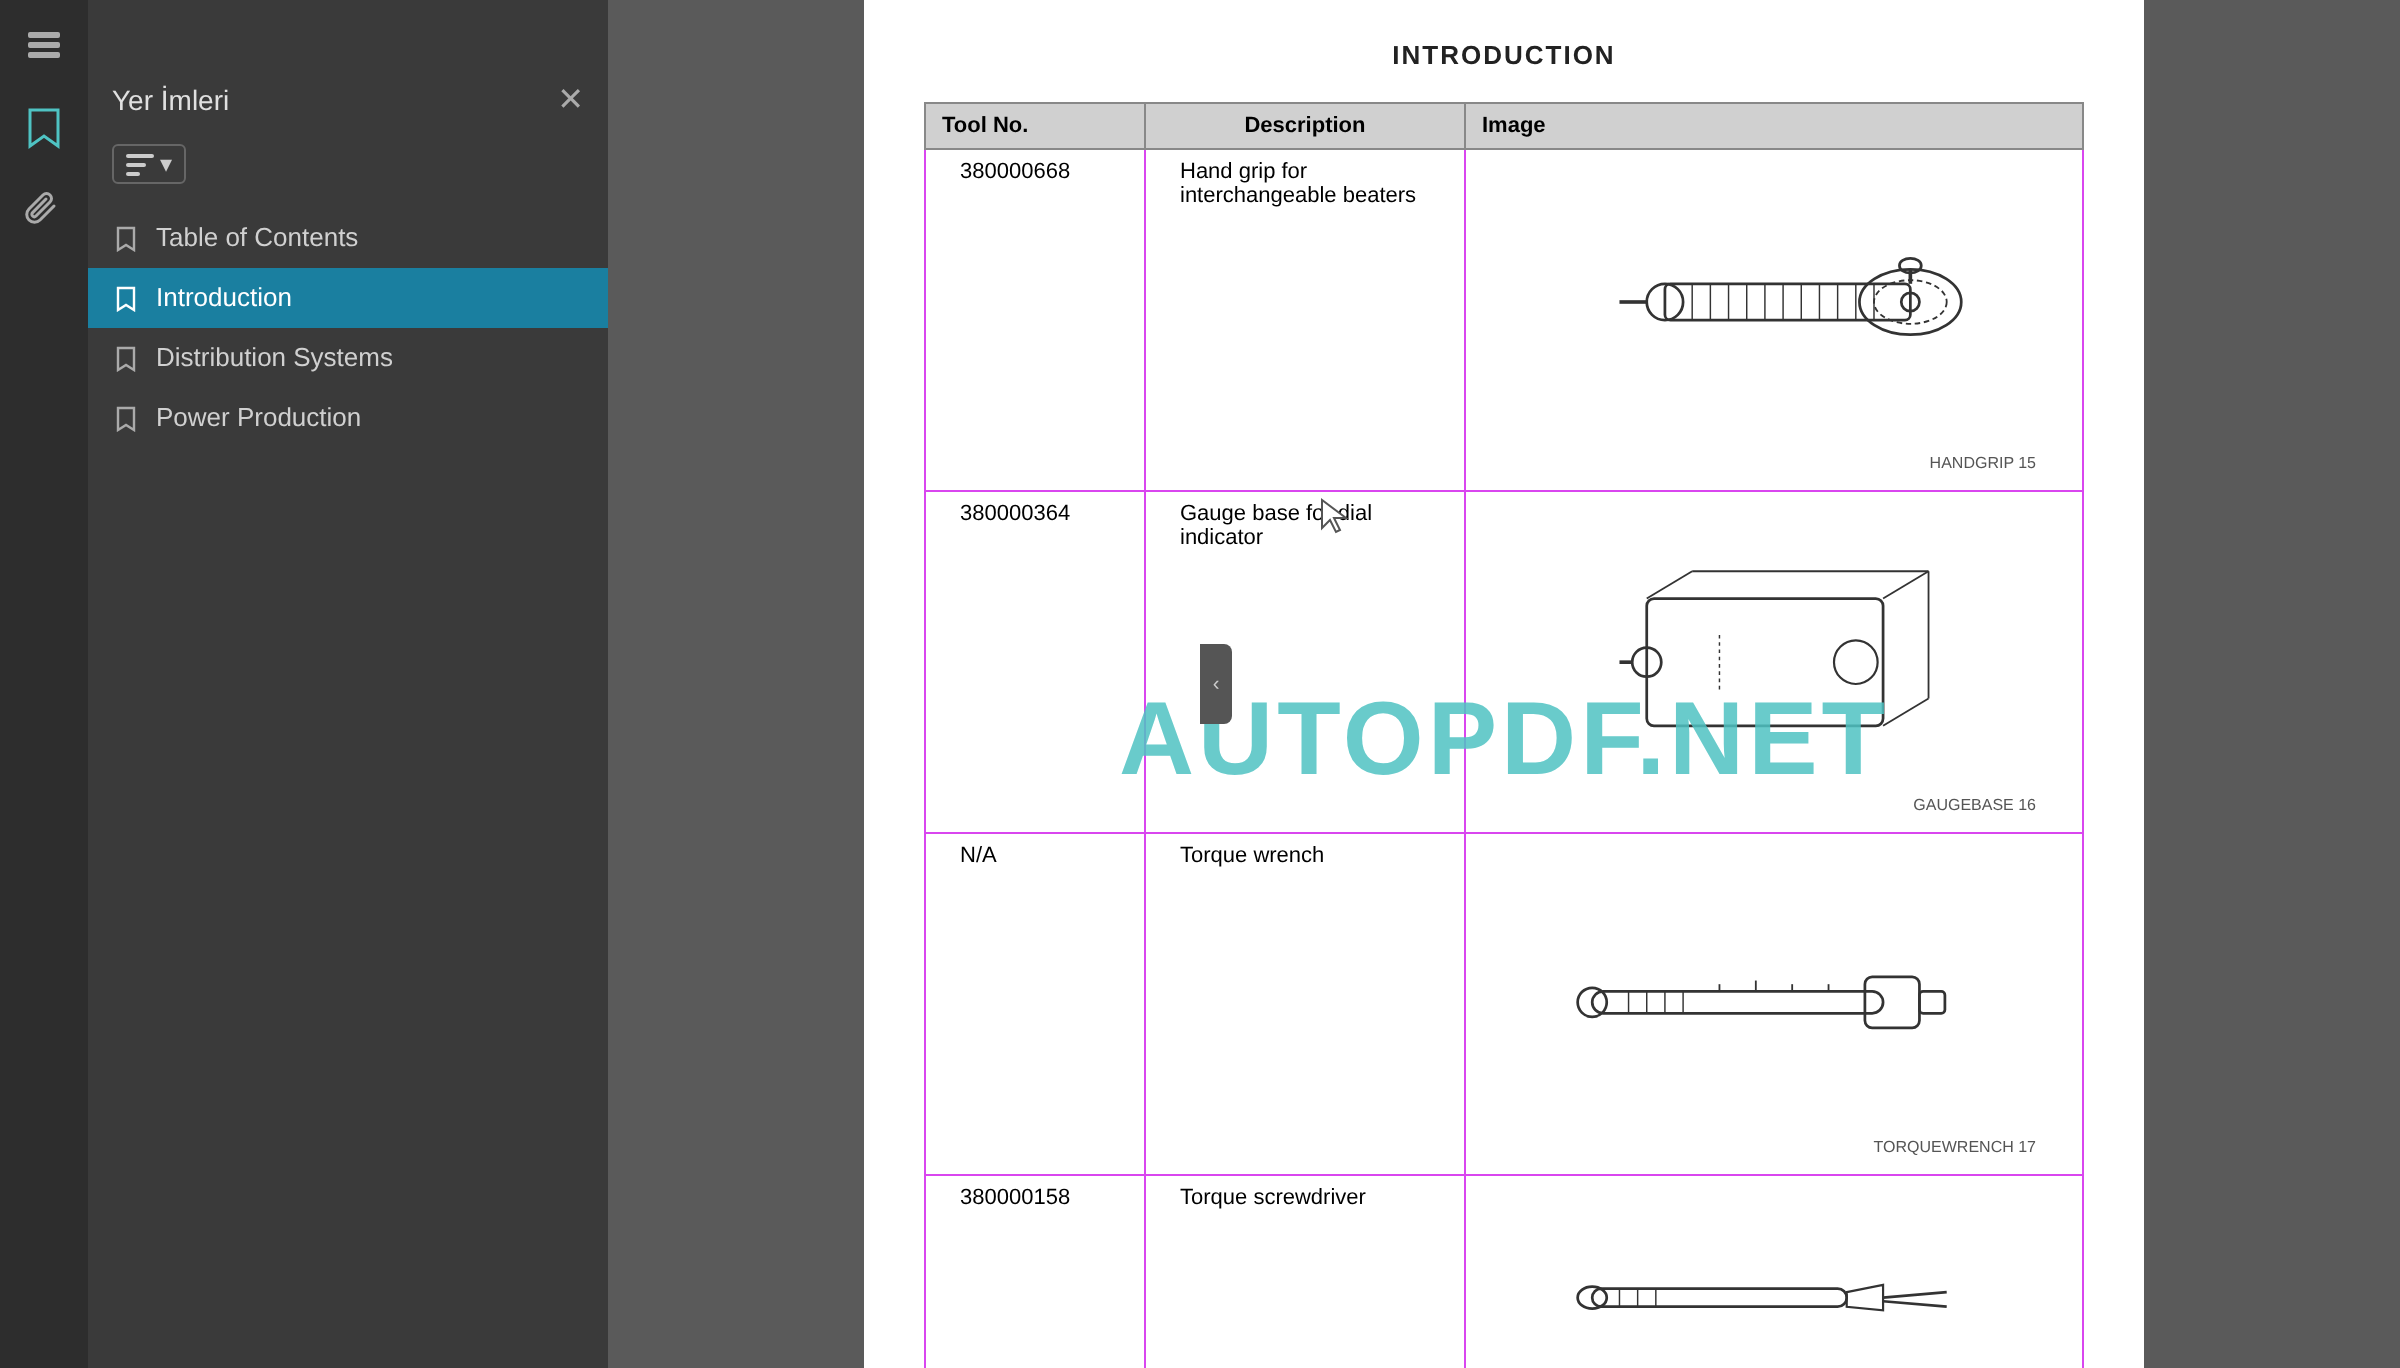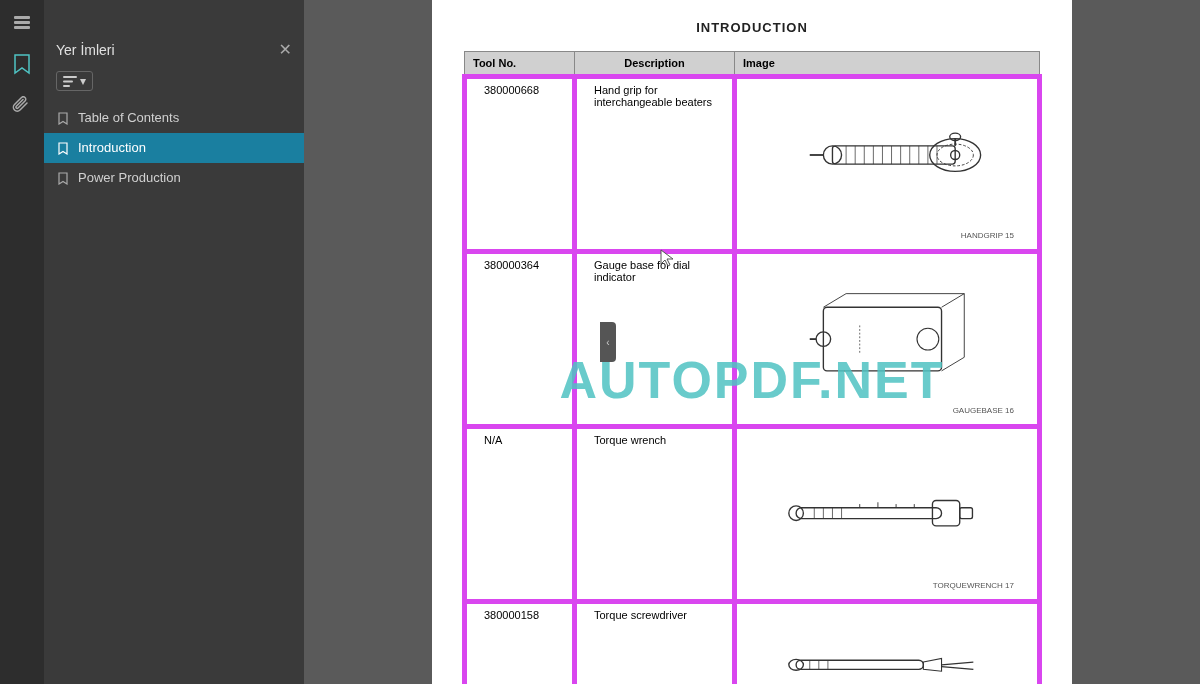--- a/index.html
+++ b/index.html
@@ -169,21 +169,21 @@
     }
     .tool-table th {
       background: #d0d0d0;
       border: 1px solid #888;
       padding: 5px 8px;
       text-align: left;
       font-weight: bold;
       font-size: 11px;
     }
     .tool-table td {
-      border: 5px solid #d946ef;
+      border: 1px solid #d946ef;
       padding: 5px 17px;
       vertical-align: top;
     }
     .tool-table .tool-no-col {
       width: 110px;
       margin-top: 22px;
     }
     .tool-table .desc-col {
       width: 160px;
       text-align: center;
@@ -294,20 +294,28 @@
 
     <div class="bookmark-item active">
       <span class="bookmark-icon">
         <svg width="10" height="13" viewBox="0 0 10 13" fill="none">
           <path d="M1 1 H9 V12 L5 9.5 L1 12 Z" stroke="#fff" stroke-width="1.2" fill="none"></path>
         </svg>
       </span>
       <span>Introduction</span>
     </div>
 
+    <div class="bookmark-item">
+      <span class="bookmark-icon">
+        <svg width="10" height="13" viewBox="0 0 10 13" fill="none">
+          <path d="M1 1 H9 V12 L5 9.5 L1 12 Z" stroke="#aaa" stroke-width="1.2" fill="none"></path>
+        </svg>
+      </span>
+      <span>Distribution Systems</span>
+    </div>
 
     <div class="bookmark-item">
       <span class="bookmark-icon">
         <svg width="10" height="13" viewBox="0 0 10 13" fill="none">
           <path d="M1 1 H9 V12 L5 9.5 L1 12 Z" stroke="#aaa" stroke-width="1.2" fill="none"></path>
         </svg>
       </span>
       <span>Power Production</span>
     </div>
 

